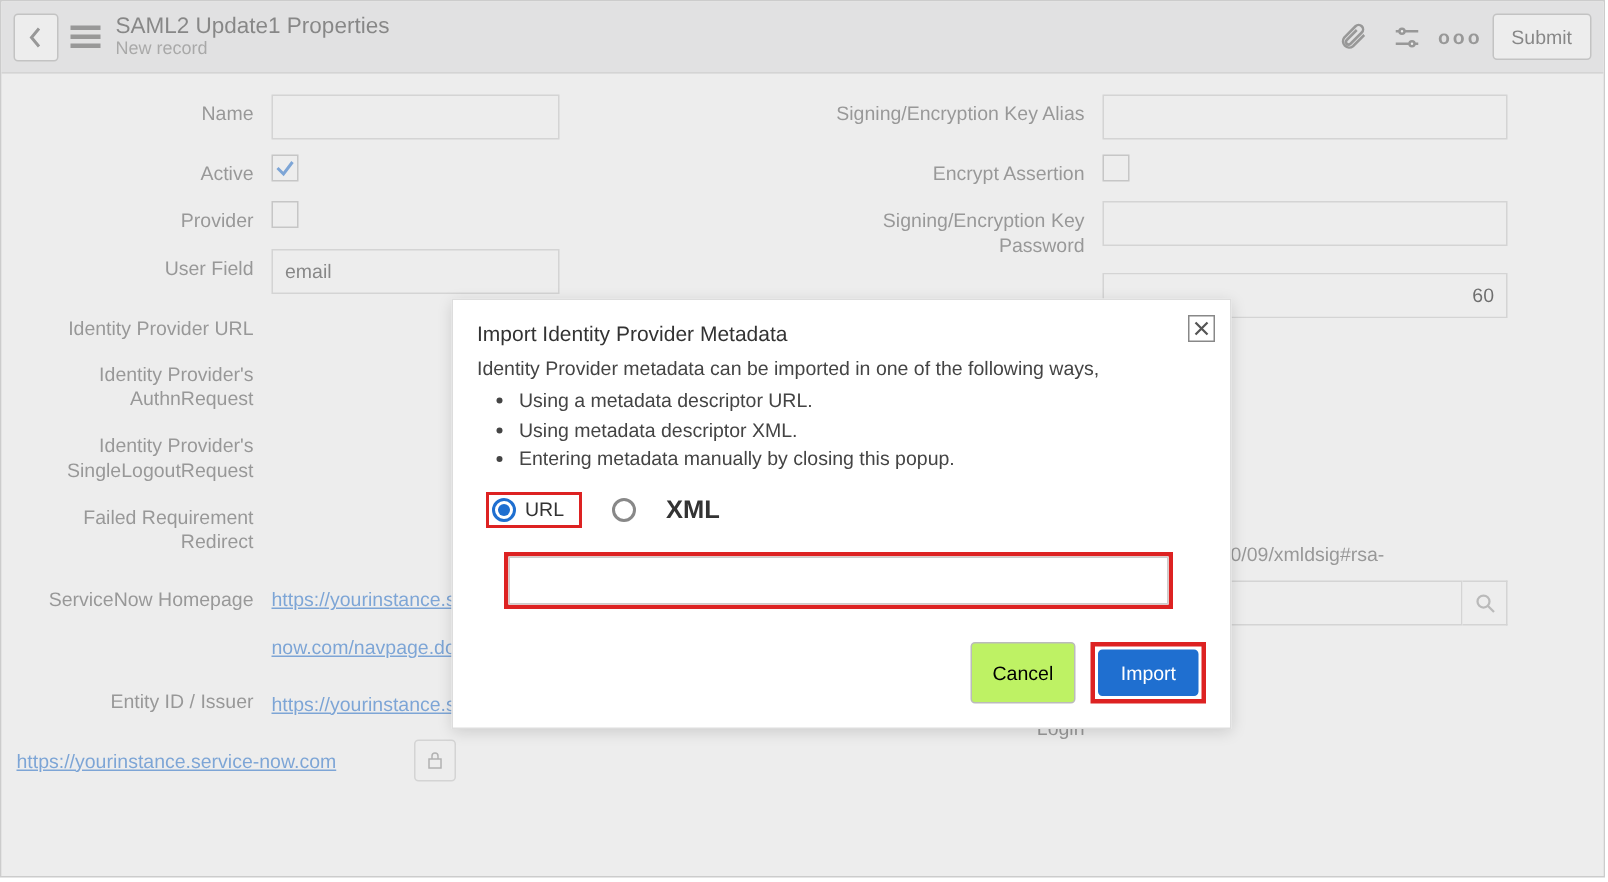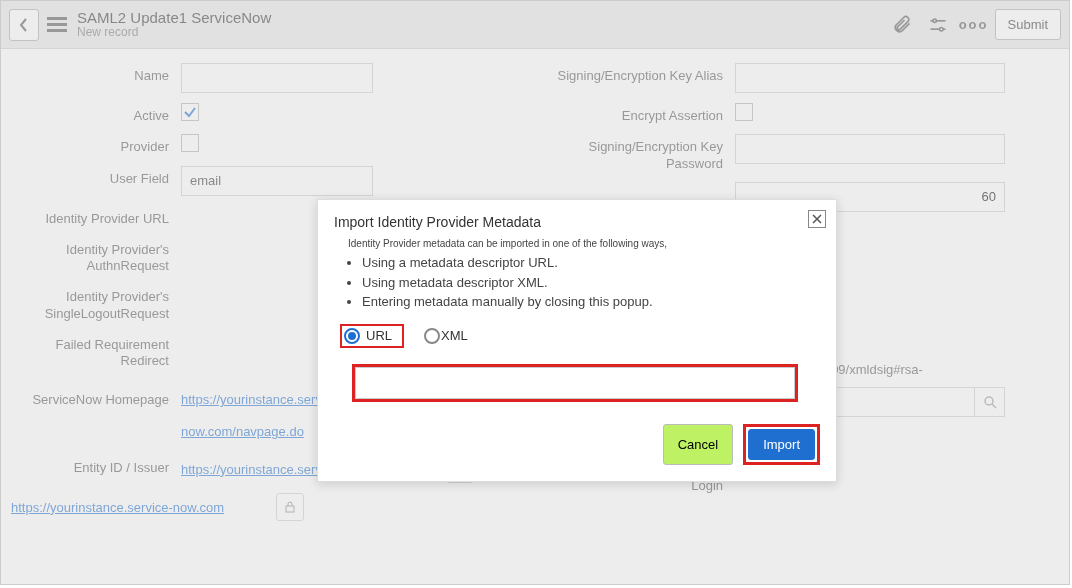--- a/index.html
+++ b/index.html
@@ -30,27 +30,27 @@
   a.lnk { color: #1f6fd0; text-decoration: underline; font-size:13px; }
   .lock-btn { width:28px; height:28px; border:1px solid #ccc; border-radius:3px; background:#fff; display:flex; align-items:center; justify-content:center; cursor:pointer; }
   .num-input { width: 270px; border:1px solid #ccc; display:flex; height:30px; }
   .num-input input { border:none; flex:1; text-align:right; padding:0 8px; font-size:13px; outline:none; }
   .search-group { display:flex; width:270px; }
   .search-group .txt { flex:1; }
   .search-btn { width:30px; height:30px; border:1px solid #ccc; border-left:none; background:#fff; display:flex; align-items:center; justify-content:center; cursor:pointer; color:#777;}
 
   
   .overlay { position:absolute; inset:0; background: rgba(220,220,220,0.5); }
-  .modal { position:absolute; left: 316px; top: 198px; width: 520px; background:#fff; border:1px solid #ddd; box-shadow:0 2px 10px rgba(0,0,0,0.15); padding:14px 16px 16px 16px; }
+  .modal { position:absolute; left: 300px; top: 198px; width: 520px; background:#fff; border:1px solid #ddd; box-shadow:0 2px 10px rgba(0,0,0,0.15); padding:14px 16px 16px 16px; }
   .modal-title { font-size:14px; color:#333; margin-bottom:8px; }
-  .modal-desc { font-size:10px; color:#444; margin-bottom:4px;margin-left:14px; }
+  .modal-desc { font-size:13px; color:#444; margin-bottom:4px; }
   .modal ul { margin: 0 0 12px 28px; font-size:13px; color:#444; line-height:1.5; }
   .modal-close { position:absolute; top:10px; right:10px; width:18px; height:18px; border:1px solid #888; display:flex; align-items:center; justify-content:center; cursor:pointer; font-size:11px; color:#555;}
   .radio-row { display:flex; gap:20px; align-items:center; margin:4px 0 16px 6px; }
-  .radio-row label { display:flex; align-items:center; gap:1px; cursor:pointer; font-size:13px;}
+  .radio-row label { display:flex; align-items:center; gap:20px; cursor:pointer; font-size:17px;font-weight:bold;}
   .radio { width:16px; height:16px; border-radius:50%; border:2px solid #888; display:flex; align-items:center; justify-content:center; }
   .radio.sel::after { content:''; width:8px; height:8px; background:#1f6fd0; border-radius:50%; }
   .radio.sel { border-color:#1f6fd0; }
   .hl.radio-hl { border:2px solid #d22; padding:2px 10px 2px 2px; display:inline-flex; align-items:center; gap:6px;}
   .hl.input-hl { border:3px solid #d22; }
   .url-input { width: 440px; height:32px; border:1px solid #ccc; padding:0 8px; margin-left:18px; }
   .modal-actions { display:flex; justify-content:flex-end; gap:10px; margin-top:22px; }
   .btn { border:1px solid #bbb; border-radius:3px; background:#bef264; padding:7px 14px; font-size:13px; cursor:pointer; }
   .btn-primary { background:#1f6fd0; color:#fff; border-color:#1f6fd0; }
   .hl.btn-hl { border:3px solid #d22; padding:2px; }
@@ -65,21 +65,21 @@
       <svg width="10" height="14" viewBox="0 0 10 14">
           <path d="M7 1 L2 7 L7 13" fill="none" stroke="#555" stroke-width="2"></path>
         </svg>
     </div>
     <div class="ham-icon">
         <span></span>
         <span></span>
         <span></span>
       </div>
     <div class="header-titles">
-      <div class="header-title">SAML2 Update1 ServiceNow</div>
+      <div class="header-title">SAML2 Update1 Properties</div>
       <div class="header-sub">New record</div>
     </div>
     <div class="header-spacer"></div>
     <div class="header-icons">
       <div class="hicon">
         <svg width="20" height="20" viewBox="0 0 24 24">
             <path fill="none" stroke="#555" stroke-width="2" d="M21 10l-9 9a5 5 0 01-7-7l9-9a3.5 3.5 0 015 5l-9 9a2 2 0 01-3-3l8-8"></path>
           </svg>
       </div>
       <div class="hicon">

